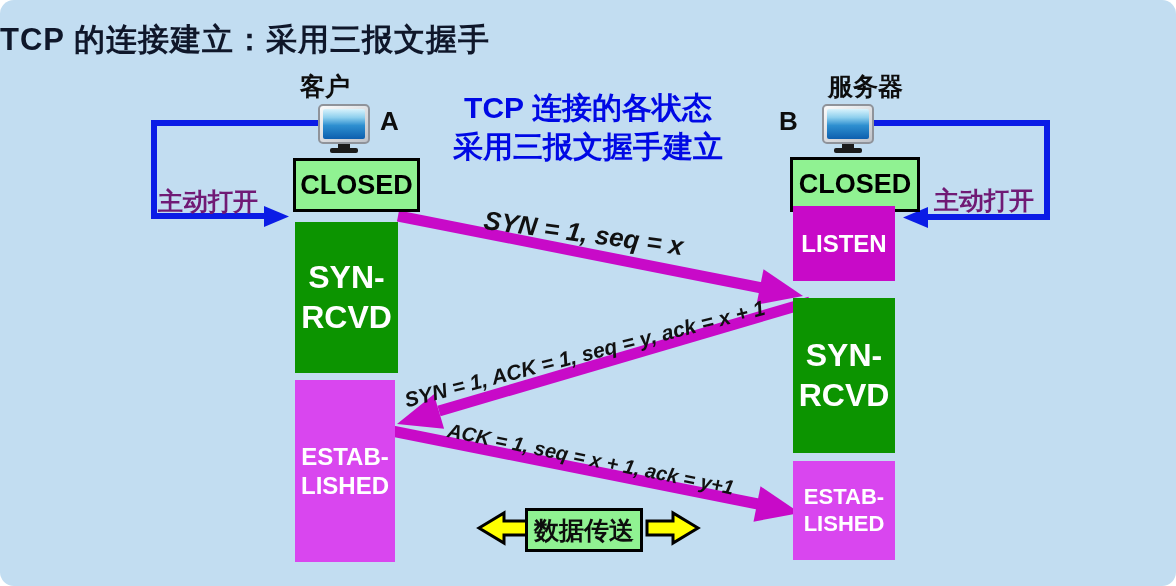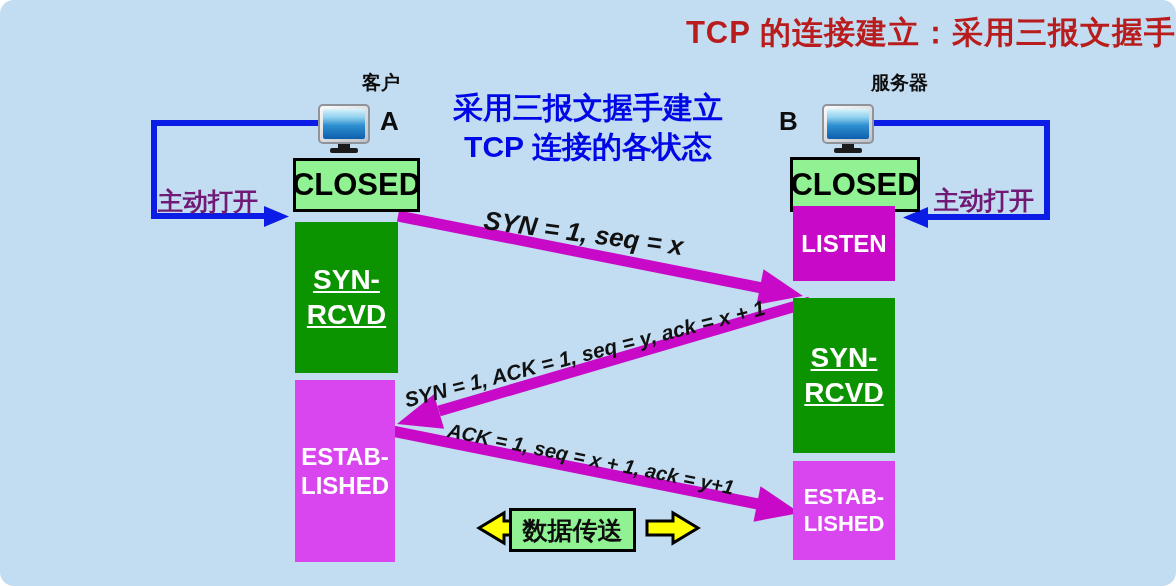--- a/index.html
+++ b/index.html
@@ -4,48 +4,48 @@
 <style>
   html,body{margin:0;padding:0;background:#ffffff;}
   *{box-sizing:border-box;}
   #stage{
     position:relative;width:1176px;height:586px;background:#c2ddf1;
     border-radius:14px;overflow:hidden;
     font-family:"Liberation Sans","DejaVu Sans",sans-serif;
   }
   .abs{position:absolute;}
   .title{
-    left:0;top:12px;width:1176px;text-align:right;
-    font-size:31px;font-weight:bold;color:#b91c1c;letter-spacing:1px;z-index:3;
+    left:0;top:19px;width:1176px;text-align:left;
+    font-size:31px;font-weight:bold;color:#0f172a;letter-spacing:1px;z-index:3;
   }
   .subtitle{
     left:408px;top:88px;width:360px;text-align:center;
     font-size:30px;font-weight:bold;color:#0009e5;line-height:39px;z-index:3;
   }
-  .host-name{font-size:19px;font-weight:bold;color:#0d0d0d;text-align:right;z-index:3;}
+  .host-name{font-size:25px;font-weight:bold;color:#0d0d0d;text-align:left;z-index:3;}
   .host-id{font-size:26px;font-weight:bold;color:#0d0d0d;z-index:3;}
   .open-label{font-size:25px;font-weight:bold;color:#701a75;z-index:3;white-space:nowrap;}
   
   .state{
     display:flex;flex-direction:column;align-items:center;justify-content:center;
     text-align:center;font-weight:bold;z-index:2;line-height:1.22;
   }
-  .state.closed{background:#90f292;border:3px solid #000;color:#000;font-size:31px;}
-  .state.green{background:#0c9400;color:#fff;font-size:28px;text-decoration:underline;}
+  .state.closed{background:#90f292;border:3px solid #000;color:#000;font-size:27px;}
+  .state.green{background:#0c9400;color:#fff;font-size:32px;}
   .state.blue{background:#d946ef;color:#fff;font-size:24px;}
   .state.magenta{background:#c80ac8;color:#fff;font-size:24px;}
   .state.small{font-size:22px;}
   
   .msg{
     transform-origin:0 0;font-weight:bold;font-style:italic;color:#111;
     white-space:nowrap;z-index:3;
   }
   
   .transfer{
-    left:509px;top:508px;width:127px;height:44px;background:#90f292;border:3px solid #000;
+    left:525px;top:508px;width:118px;height:44px;background:#90f292;border:3px solid #000;
     display:flex;align-items:center;justify-content:center;
     font-size:25px;font-weight:bold;color:#0d0d0d;z-index:2;
   }
   
   .monitor{width:52px;height:48px;z-index:3;}
   .monitor .frame{
     width:52px;height:40px;background:linear-gradient(150deg,#fbfbfb,#bfc2c8);
     border:2px solid #8f939a;border-radius:5px;padding:3px;
   }
   .monitor .screen{
@@ -92,22 +92,22 @@
       <polygon points="479,528 504,513 504,521 530,521 530,535 504,535 504,543" fill="#ffff00" stroke="#000" stroke-width="3"></polygon>
     </g>
     <g>
       <polygon points="698,528 673,513 673,521 647,521 647,535 673,535 673,543" fill="#ffff00" stroke="#000" stroke-width="3"></polygon>
     </g>
   </svg>
 
   <div class="abs title">TCP 的连接建立：采用三报文握手</div>
 
   <div class="abs subtitle">
+    <div>TCP 连接的各状态</div>
     <div>采用三报文握手建立</div>
-    <div>TCP 连接的各状态</div>
   </div>
 
   <div class="abs host-name" style="left:300px;top:70px;width:100px;">客户</div>
   <div class="abs monitor" style="left:318px;top:104px;">
     <div class="frame">
         <div class="screen"></div>
       </div>
     <div class="neck"></div>
     <div class="base"></div>
   </div>

